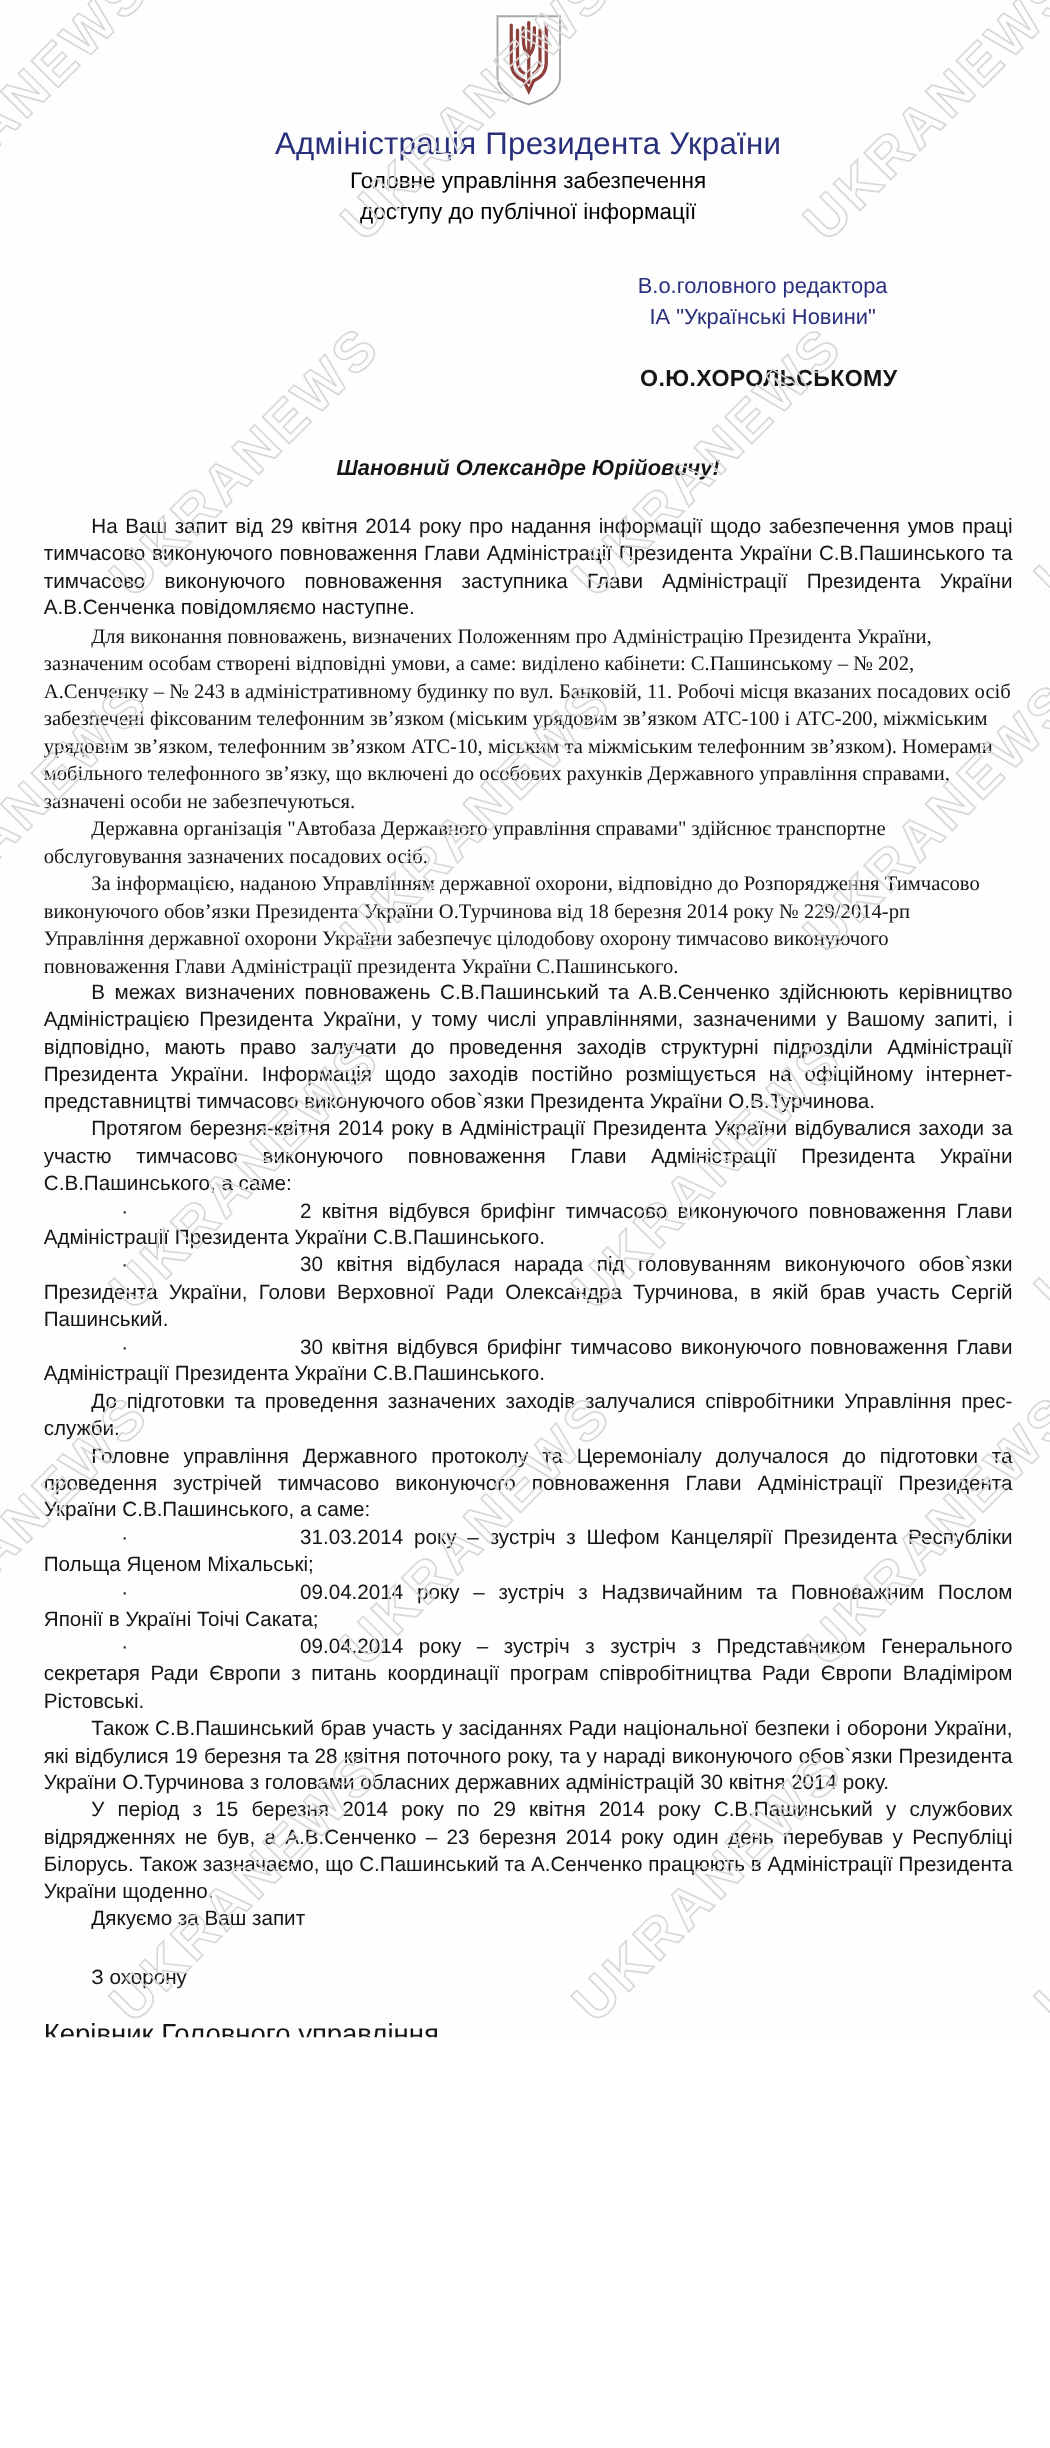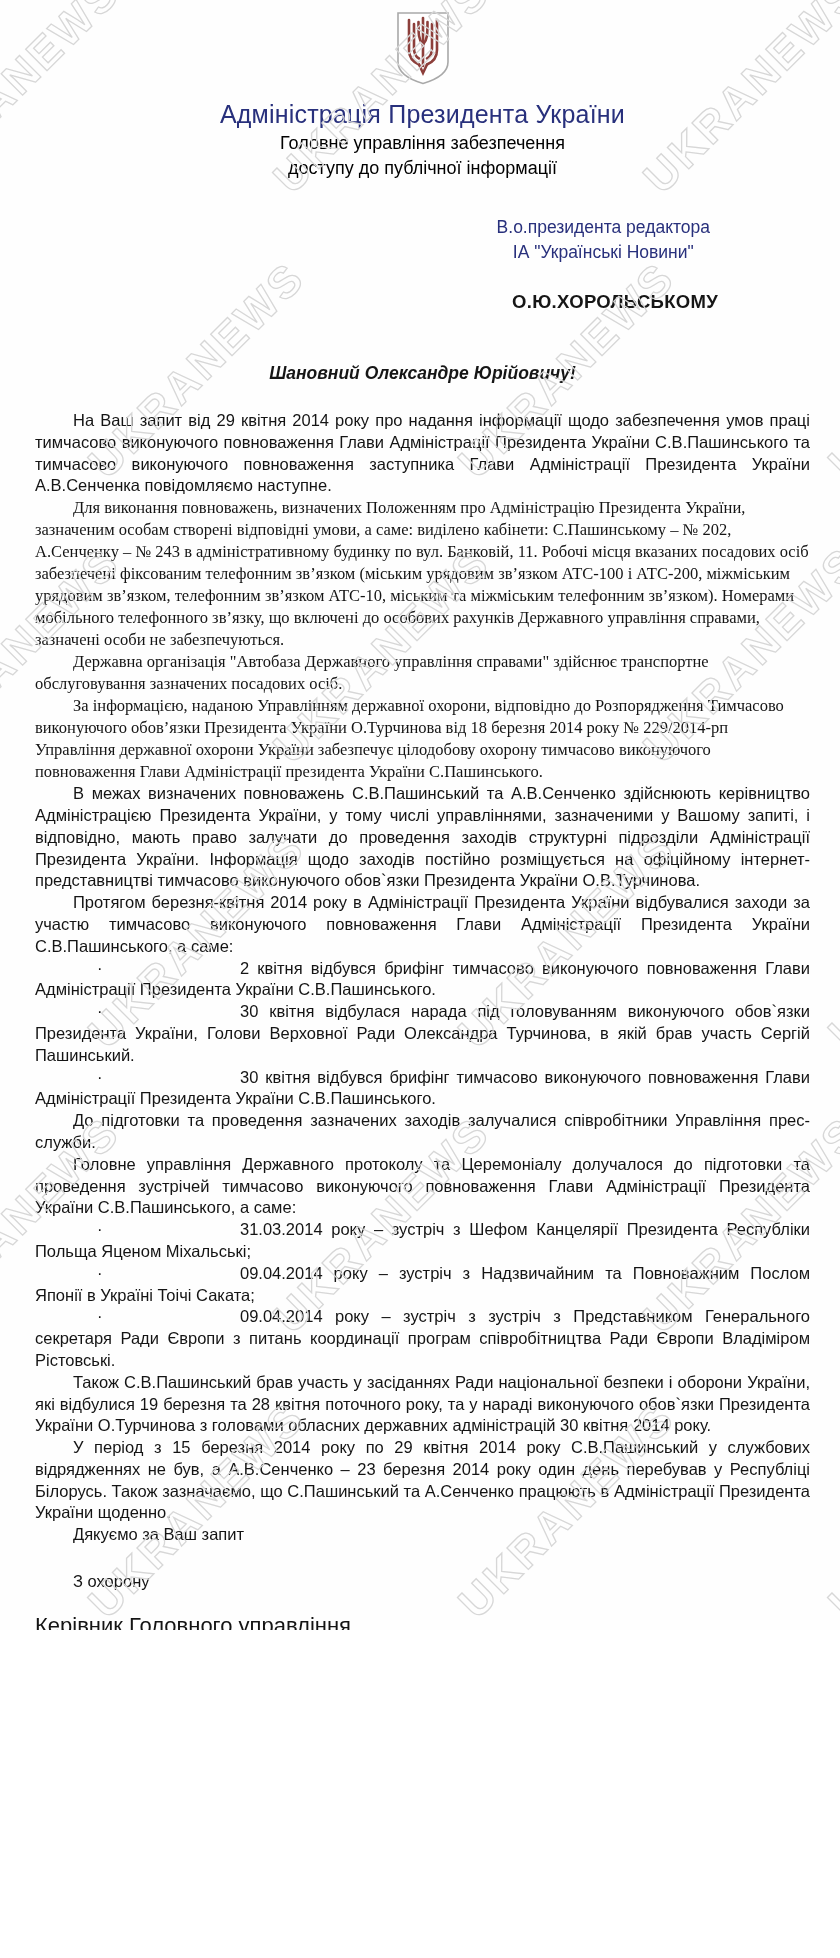--- a/index.html
+++ b/index.html
@@ -91,21 +91,21 @@
           <path d="M28,54.5 L32,63 L36,54.5"></path>
         </g>
       </svg>
     </div>
     <div class="org-name">Адміністрація Президента України</div>
     <div class="dept">Головне управління забезпечення</div>
     <div class="dept">доступу до публічної інформації</div>
 
     <div class="recipient-row">
       <div class="recipient">
-        <div>В.о.президента редактора</div>
+        <div>В.о.головного редактора</div>
         <div>ІА "Українські Новини"</div>
       </div>
     </div>
     <div class="addressee">О.Ю.ХОРОЛЬСЬКОМУ</div>
 
     <div class="salutation">Шановний Олександре Юрійовичу!</div>
 
     <div class="body-text">
       <p class="para sans-para">На Ваш запит від 29 квітня 2014 року про надання інформації щодо забезпечення умов праці тимчасово виконуючого повноваження Глави Адміністрації Президента України С.В.Пашинського та тимчасово виконуючого повноваження заступника Глави Адміністрації Президента України А.В.Сенченка повідомляємо наступне.</p>
       <p class="para serif-para mt14">Для виконання повноважень, визначених Положенням про Адміністрацію Президента України, зазначеним особам створені відповідні умови, а саме: виділено кабінети: С.Пашинському – № 202, А.Сенченку – № 243 в адміністративному будинку по вул. Банковій, 11. Робочі місця вказаних посадових осіб забезпечені фіксованим телефонним зв’язком (міським урядовим зв’язком АТС-100 і АТС-200, міжміським урядовим зв’язком, телефонним зв’язком АТС-10, міським та міжміським телефонним зв’язком). Номерами мобільного телефонного зв’язку, що включені до особових рахунків Державного управління справами, зазначені особи не забезпечуються.</p>

